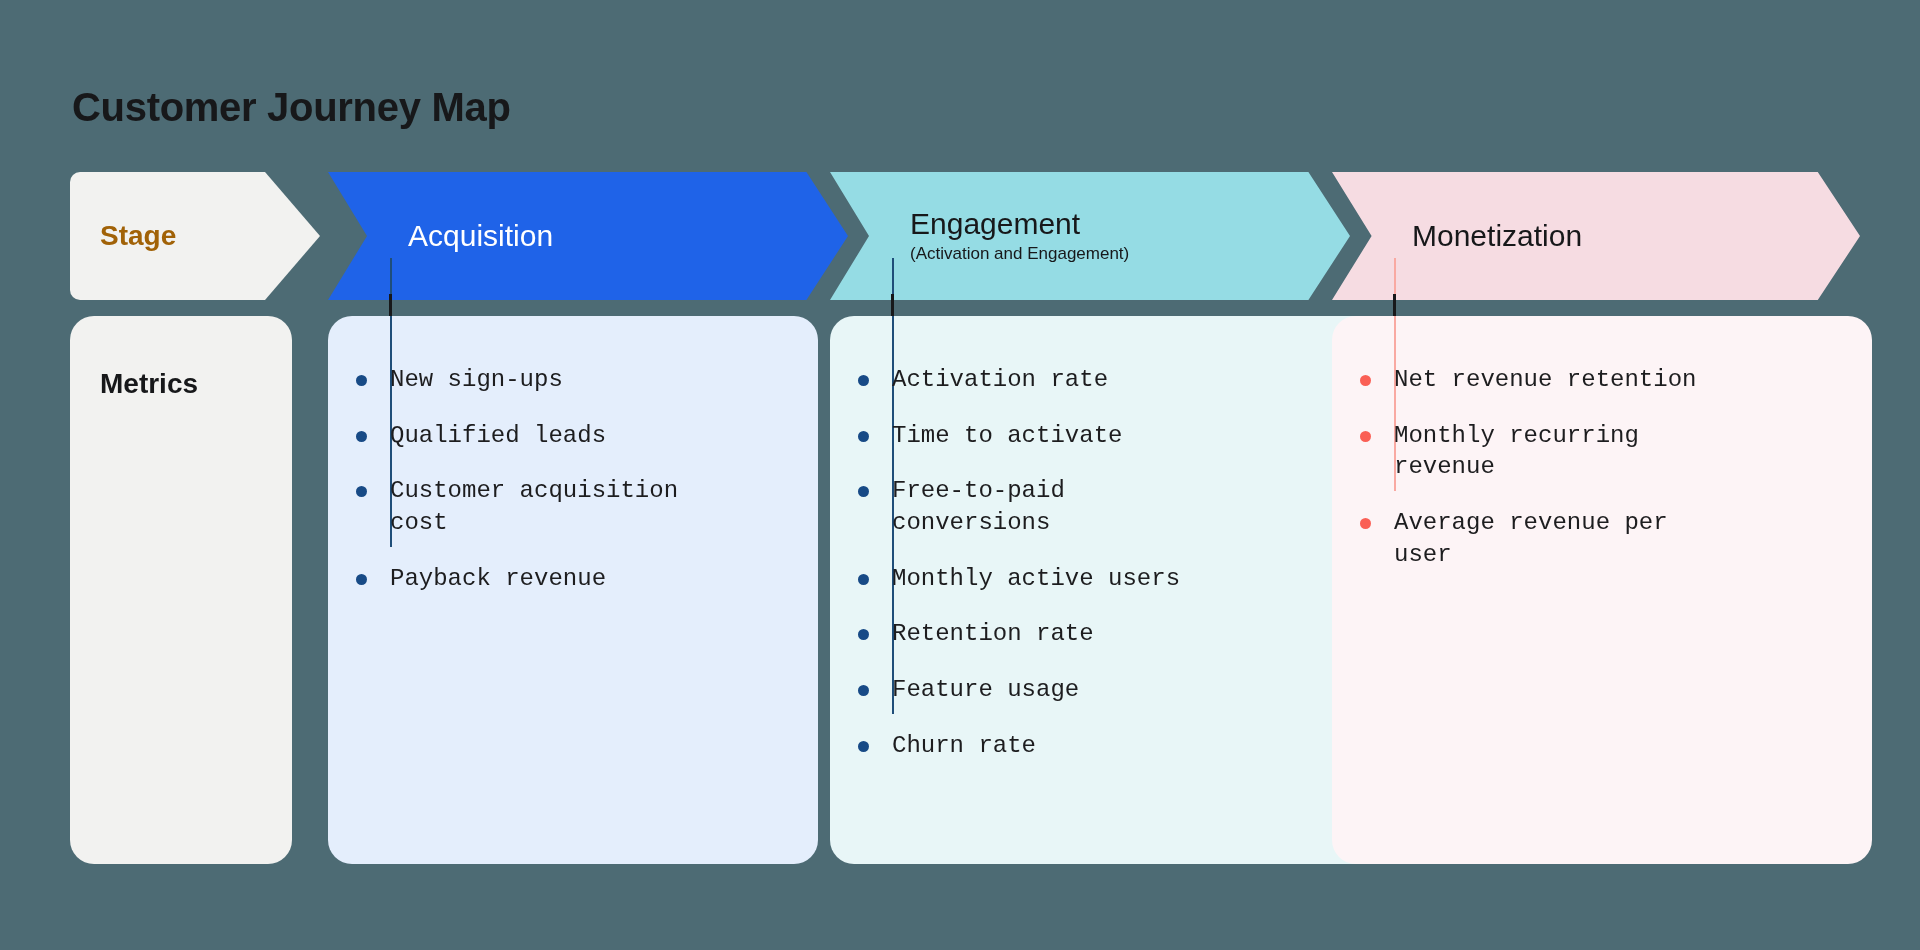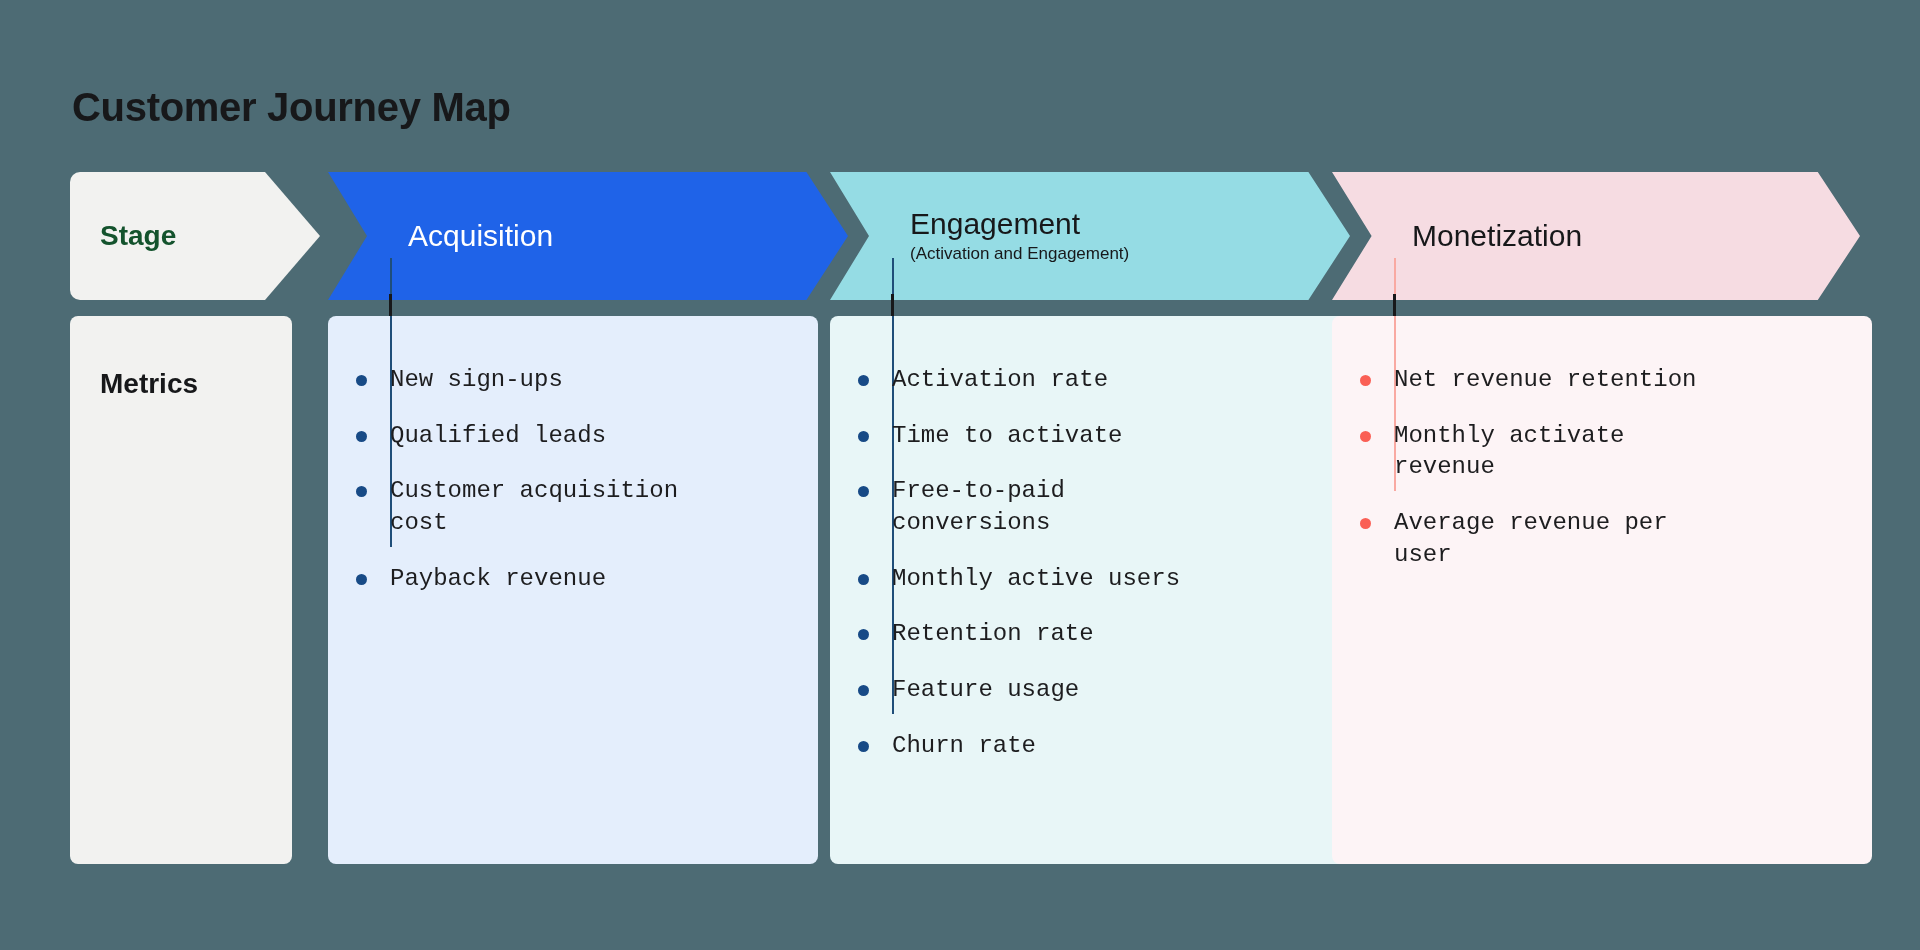--- a/index.html
+++ b/index.html
@@ -41,21 +41,21 @@
   .chev-sub   { font-size:17px; line-height:1.3; margin-top:2px; }
 
   
   #stage-cell {
     left:0; width:250px;
     background:#f2f2f0;
     border-radius:10px 0 0 10px;
     clip-path:polygon(0 0, 78% 0, 100% 50%, 78% 100%, 0 100%);
     padding-left:30px;
   }
-  #stage-cell .chev-title { font-weight:700; color:#14532d; font-size:28px; }
+  #stage-cell .chev-title { font-weight:700; color:#a16207; font-size:28px; }
 
   #chev-acq {
     left:258px; width:520px;
     background:#1f63e8;
     clip-path:polygon(0 0, 92% 0, 100% 50%, 92% 100%, 0 100%, 7.5% 50%);
     padding-left:80px;
   }
   #chev-acq .chev-title { color:#ffffff; }
 
   #chev-ret {
@@ -76,21 +76,21 @@
 
   
   #metrics-row {
     position:absolute;
     left:70px; top:316px;
     width:1790px; height:548px;
   }
   .mcard {
     position:absolute;
     top:0; height:548px;
-    border-radius:8px;
+    border-radius:24px;
   }
   #metrics-cell {
     left:0; width:222px;
     background:#f2f2f0;
     display:flex;
     justify-content:flex-start;
     padding:52px 0 0 30px;
   }
   #metrics-label {
     font-size:28px; font-weight:700; color:#17181a;
@@ -246,21 +246,21 @@
   <div class="mcard" id="card-mon">
     <div class="mlist">
       <div class="spine" style="height: 233px;"></div>
       <div class="stub"></div>
     <div class="mitem">
           <span class="dot"></span>
           <span class="mtext">Net revenue retention</span>
         </div>
         <div class="mitem">
           <span class="dot"></span>
-          <span class="mtext">Monthly activate revenue</span>
+          <span class="mtext">Monthly recurring revenue</span>
         </div>
         <div class="mitem">
           <span class="dot"></span>
           <span class="mtext">Average revenue per user</span>
         </div>
       </div>
   </div>
 
 </div>
 

